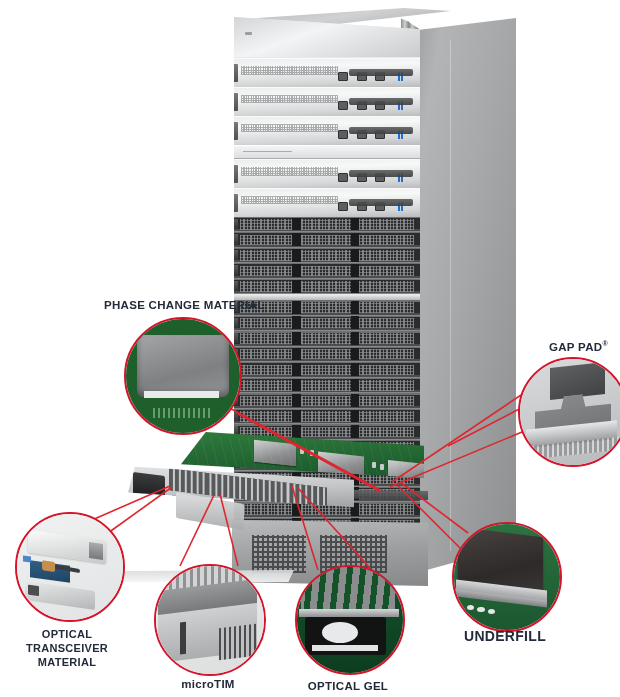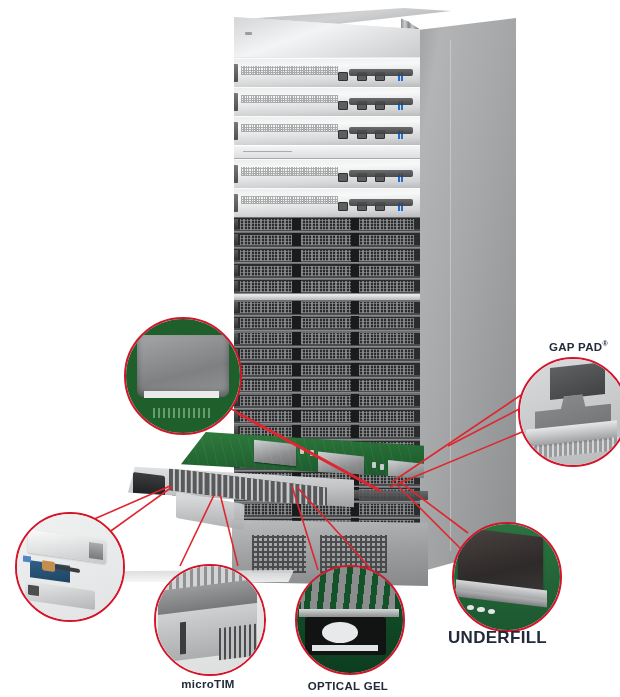--- a/index.html
+++ b/index.html
@@ -207,21 +207,21 @@
   
   svg.leaders{position:absolute;left:0;top:0;width:620px;height:697px;pointer-events:none;}
 
   
   .lbl{position:absolute;color:#232b3a;font-weight:bold;letter-spacing:.3px;}
   .lbl-pcm{left:104px;top:299px;font-size:11.5px;}
   .lbl-gap{left:549px;top:340px;font-size:11.5px;}
   .lbl-opt{left:2px;top:628px;font-size:11px;width:130px;text-align:center;line-height:1.25;}
   .lbl-mt{left:160px;top:678px;font-size:11.5px;width:96px;text-align:center;}
   .lbl-tg{left:288px;top:680px;font-size:11.5px;width:120px;text-align:center;}
-  .lbl-uf{left:448px;top:628px;font-size:17px;width:114px;text-align:left;}
+  .lbl-uf{left:448px;top:628px;font-size:14px;width:114px;text-align:center;}
   .sup{font-size:7px;vertical-align:super;}
 </style>
 </head>
 <body>
 
 <div id="stage">
 
   <div class="rack-wrap">
 
     <div class="rack-side"></div>
@@ -508,25 +508,27 @@
     <div class="co-inner uf-bg">
       <div class="uf-die"></div>
       <div class="uf-sub"></div>
       <div class="uf-sub2"></div>
       <div class="uf-ball" style="left:12%;top:76%;"></div>
       <div class="uf-ball" style="left:22%;top:78%;"></div>
       <div class="uf-ball" style="left:32%;top:80%;"></div>
     </div>
   </div>
 
+  <div class="lbl lbl-pcm">PHASE CHANGE MATERIAL</div>
 
   <div class="lbl lbl-gap">
     <span>GAP PAD</span><span class="sup">®</span>
   </div>
 
+  <div class="lbl lbl-opt">OPTICAL TRANSCEIVER MATERIAL</div>
 
   <div class="lbl lbl-mt">microTIM</div>
 
   <div class="lbl lbl-tg">OPTICAL GEL</div>
 
   <div class="lbl lbl-uf">UNDERFILL</div>
 
 </div>
 
 </body></html>

